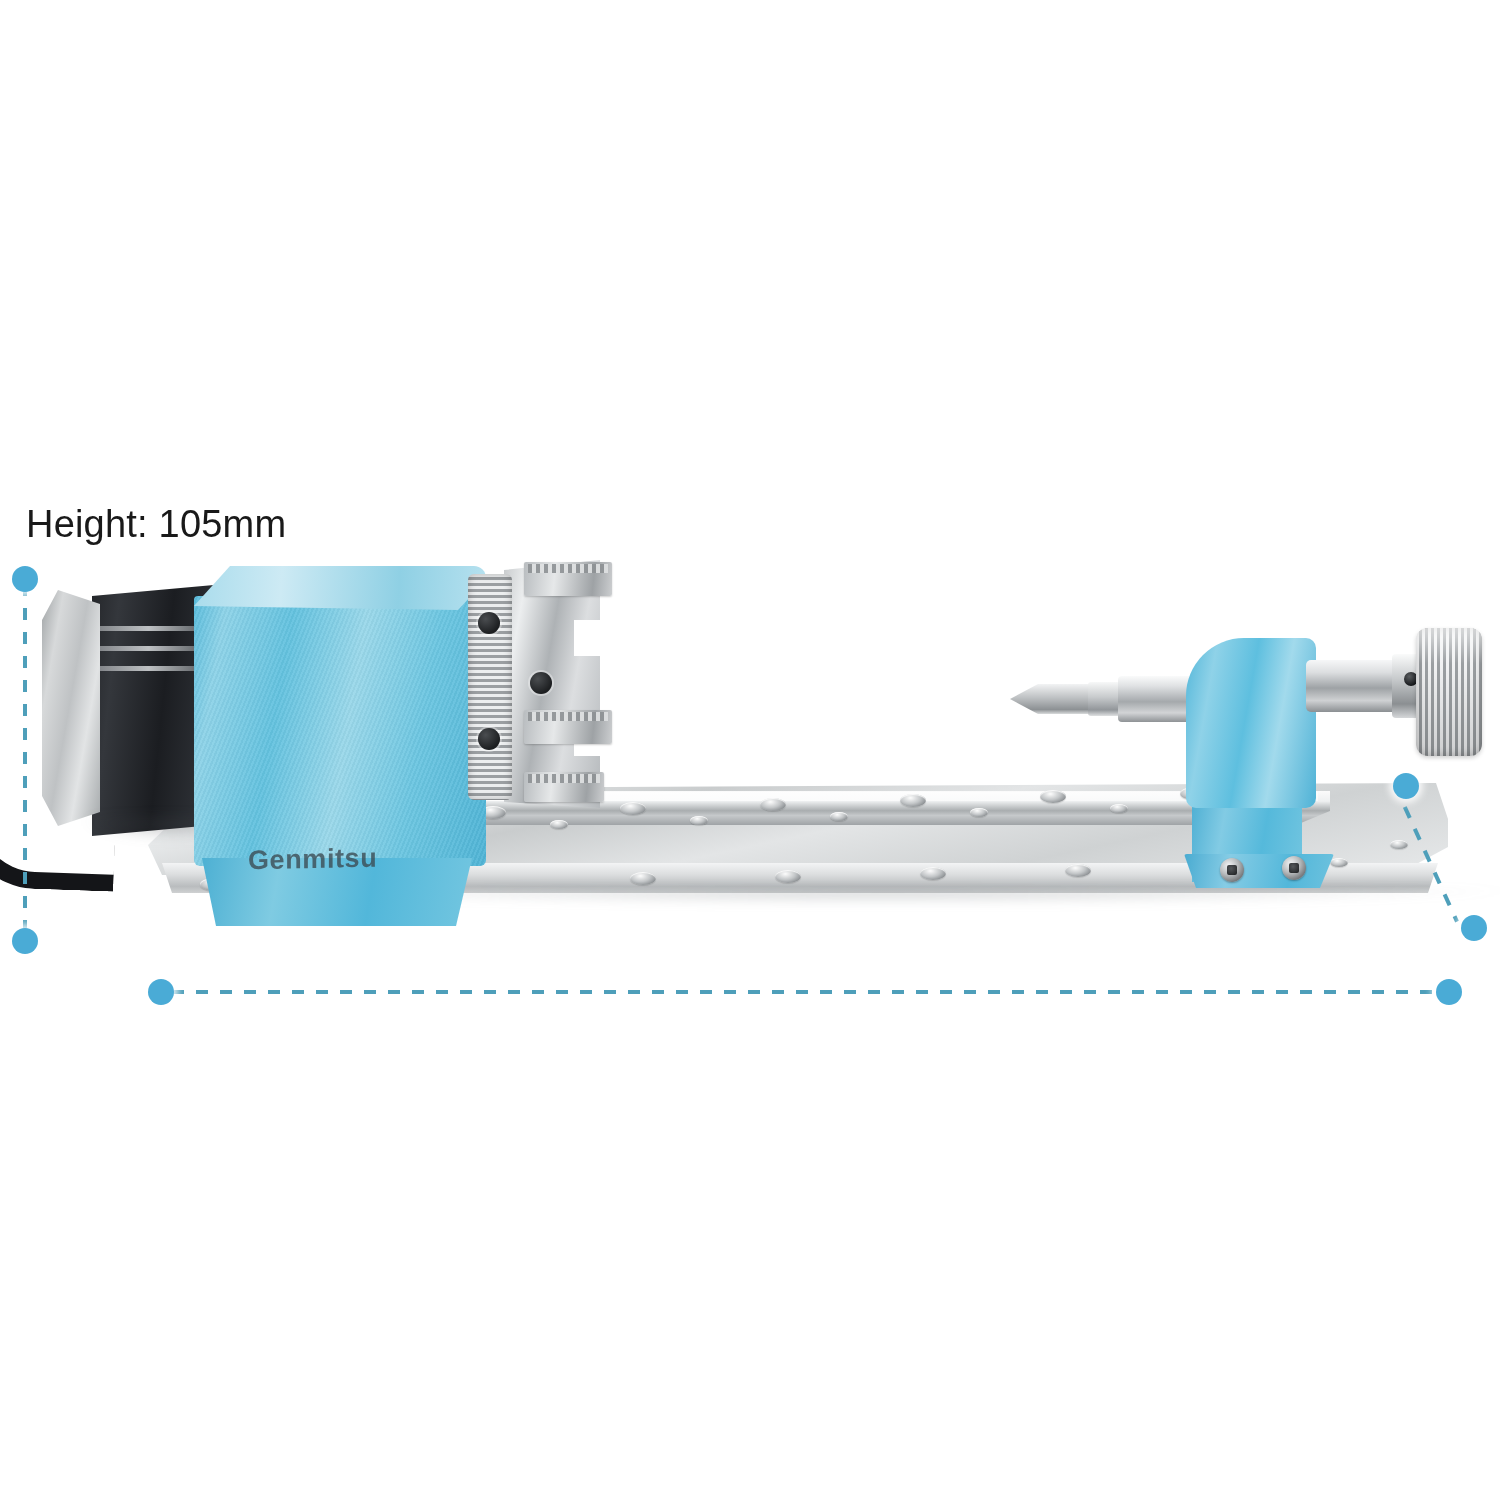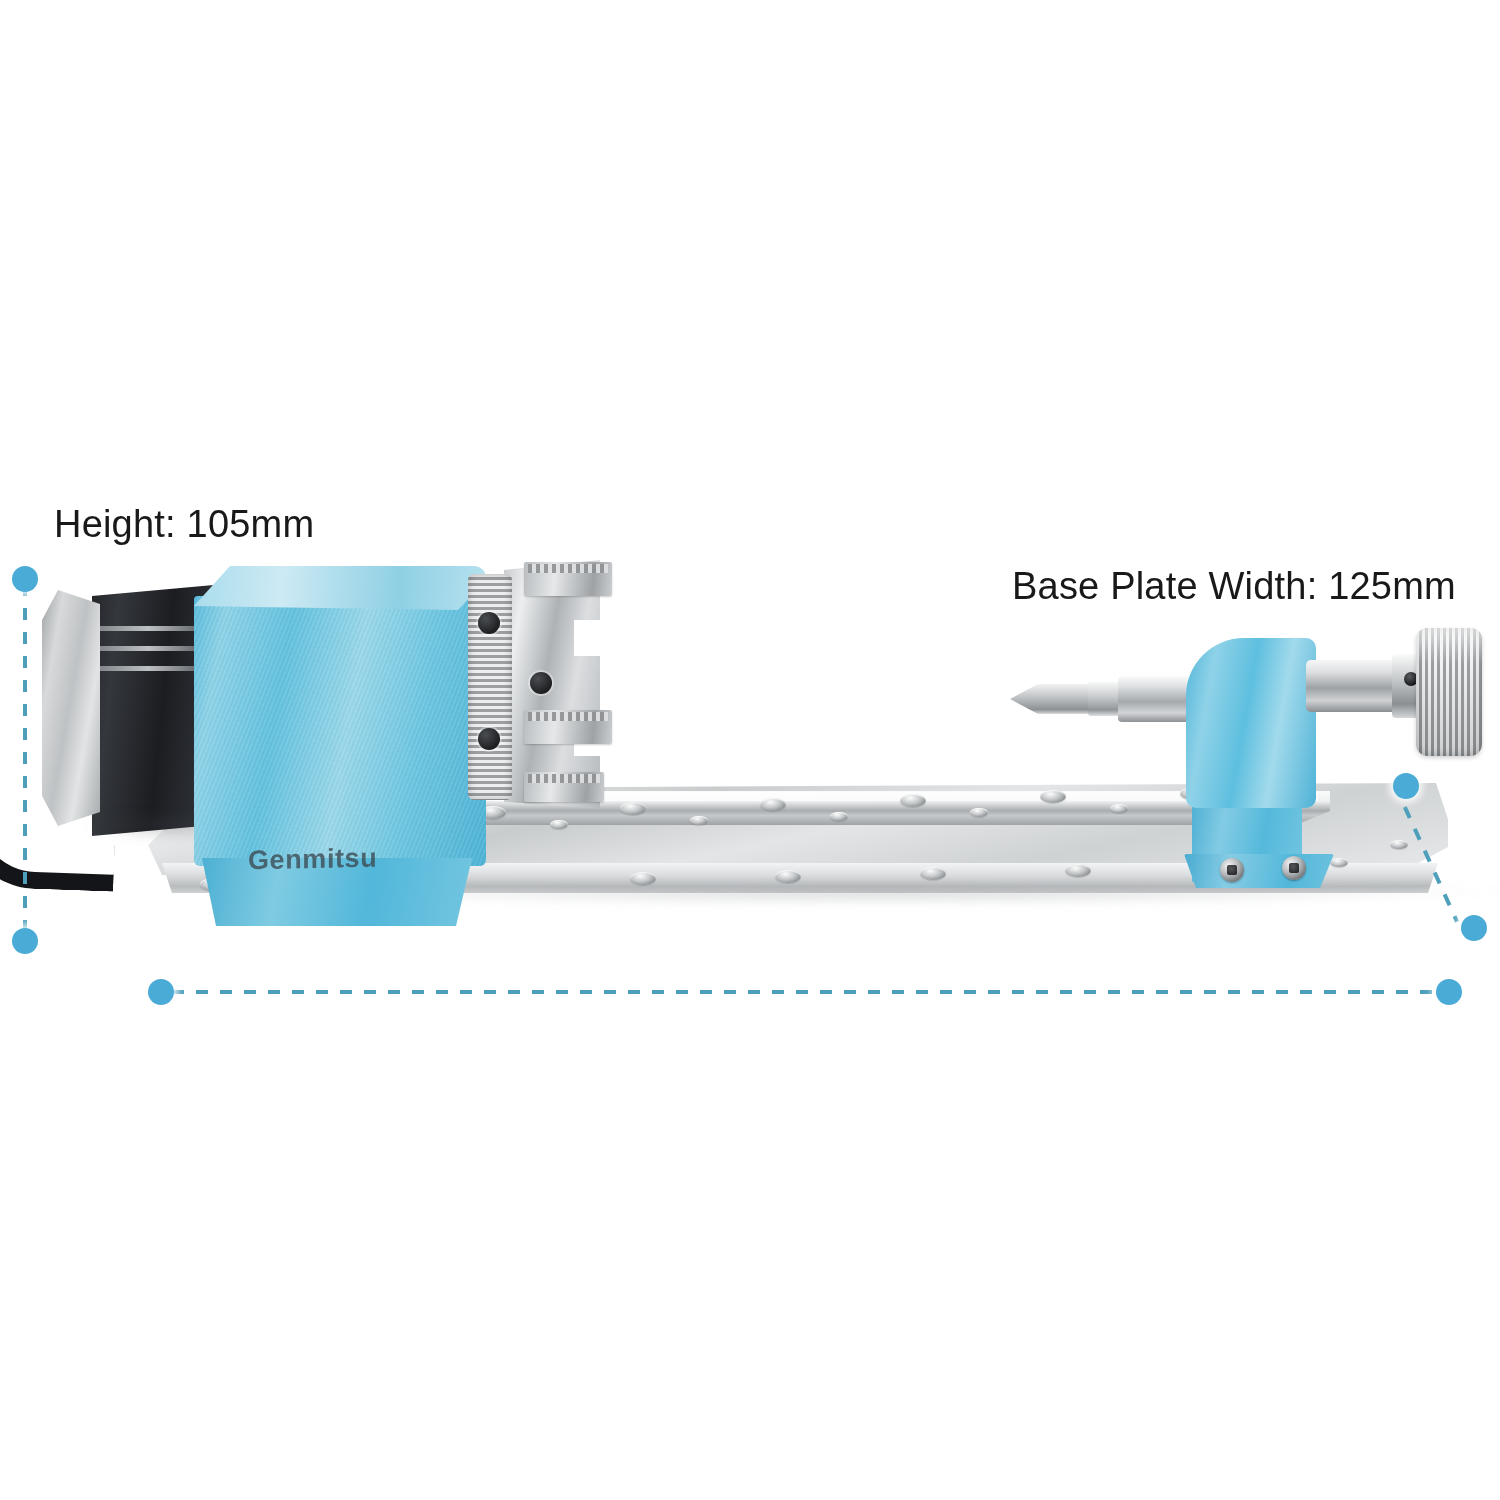--- a/index.html
+++ b/index.html
@@ -4,21 +4,21 @@
 <style>
   html,body{margin:0;padding:0;background:#fff;}
   body{width:1500px;height:1500px;position:relative;overflow:hidden;
        font-family:"Liberation Sans","DejaVu Sans",sans-serif;}
 
   .stage{position:absolute;inset:0;background:#ffffff;}
 
   
   .dim-label{position:absolute;color:#191919;font-size:38px;font-weight:300;
              letter-spacing:.2px;white-space:nowrap;}
-  #label-height{left:54px;top:503px;}
+  #label-height{left:26px;top:503px;}
   #label-width{left:1012px;top:565px;}
   #label-length{left:500px;top:1032px;}
 
   
   .dot{position:absolute;width:26px;height:26px;border-radius:50%;
        background:#4aabd6;box-shadow:0 0 7px 4px rgba(255,255,255,.85);}
   .dline{position:absolute;background-image:linear-gradient(to right,#4e9fba 0 12px,rgba(0,0,0,0) 12px 24px);
          background-size:24px 4px;background-repeat:repeat-x;height:4px;}
   .dline.vert{background-image:linear-gradient(to bottom,#4e9fba 0 12px,rgba(0,0,0,0) 12px 24px);
               background-size:4px 24px;background-repeat:repeat-y;width:4px;height:auto;}
@@ -251,21 +251,20 @@
       <div class="wheel-rim"></div>
     </div>
 
   </div>
 
   <div class="dim-label" id="label-height">Height: 105mm</div>
   <div class="dline vert" id="line-h"></div>
   <div class="dot" id="dot-h-top"></div>
   <div class="dot" id="dot-h-bot"></div>
 
-  <div class="dim-label" id="label-width">Base Plate Width: 125mm</div>
   <div class="dline vert" id="line-w"></div>
   <div class="dot" id="dot-w-top"></div>
   <div class="dot" id="dot-w-bot"></div>
 
   <div class="dline" id="line-l"></div>
   <div class="dot" id="dot-l-left"></div>
   <div class="dot" id="dot-l-right"></div>
 
 </div>
 

